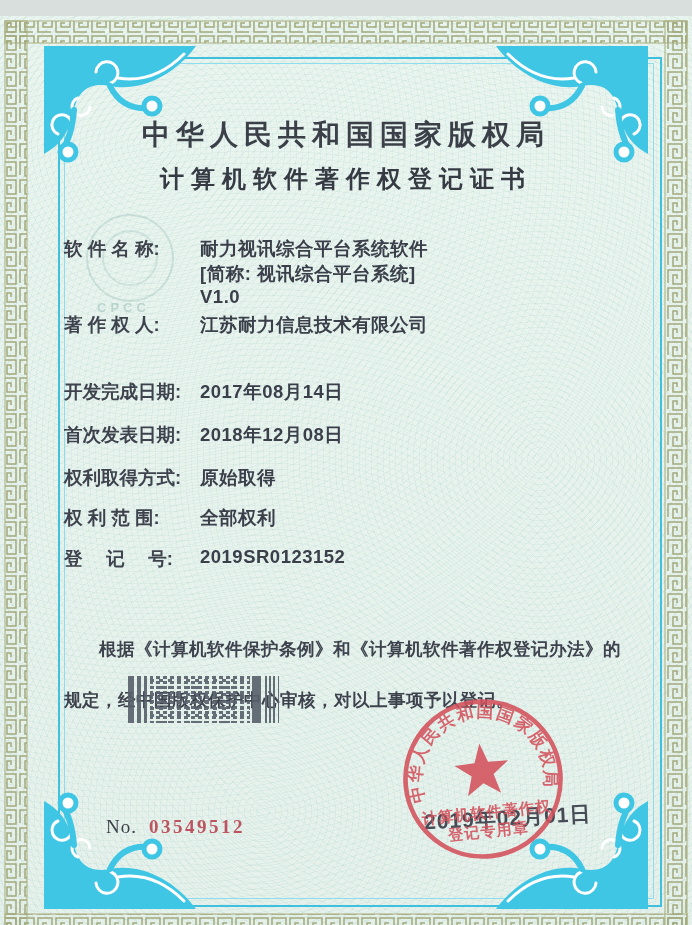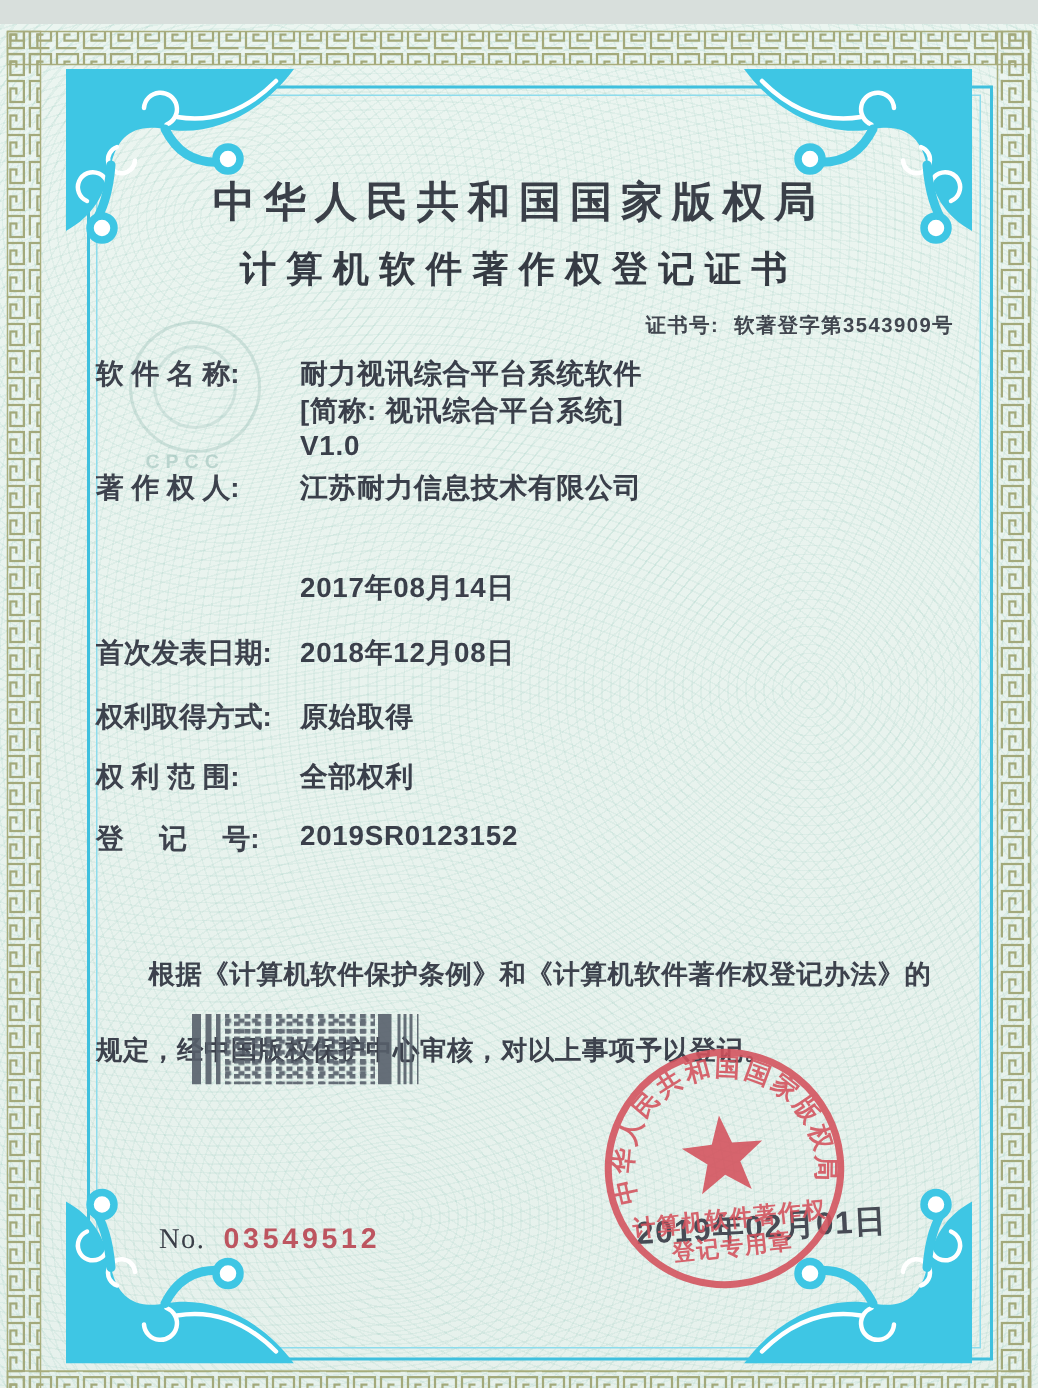--- a/index.html
+++ b/index.html
@@ -86,21 +86,21 @@
     transform:rotate(-6deg);opacity:.88;
   }
   .seal-date{
     position:absolute;left:424px;top:788px;
     font-size:21px;font-weight:700;color:#474b55;
     letter-spacing:1px;transform:rotate(-3deg);white-space:nowrap;
   }
   
   .serial{position:absolute;left:106px;top:800px;font-size:19px;white-space:nowrap;}
   .serial .no{font-family:Liberation Serif, serif;color:#3a3f48;letter-spacing:1px;}
-  .serial .num{color:#bd5560;letter-spacing:2.5px;margin-left:12px;font-weight:600;}
+  .serial .num{color:#bd5560;letter-spacing:2.5px;margin-left:12px;font-weight:600;font-family:Liberation Serif, serif;}
 </style>
 </head>
 <body>
 
 <div class="page">
 
   <svg class="gk-border" width="692" height="925" viewBox="0 0 692 925">
     <defs>
       <pattern id="gk" width="18" height="18" patternUnits="userSpaceOnUse">
         <path d="M15,16 H2 V2 H16 V11 H7 V7 H11" fill="none" stroke="#a3a97b" stroke-width="1.5"></path>
@@ -158,35 +158,33 @@
     <path d="M36,52 a9,9 0 1 0 12,9" fill="none" stroke="#ffffff" stroke-width="3" stroke-linecap="round"></path>
     <path d="M16,88 a10,10 0 1 1 13,-5" fill="none" stroke="#ffffff" stroke-width="3" stroke-linecap="round"></path>
     <path d="M68,40 q12,24 38,22" fill="none" stroke="#3ec6e4" stroke-width="6" stroke-linecap="round"></path>
     <circle cx="110" cy="60" r="8" fill="#ffffff" stroke="#3ec6e4" stroke-width="5"></circle>
     <path d="M32,64 q-2,26 -12,40" fill="none" stroke="#3ec6e4" stroke-width="6" stroke-linecap="round"></path>
     <circle cx="26" cy="106" r="8" fill="#ffffff" stroke="#3ec6e4" stroke-width="5"></circle>
   </svg>
 
   <div class="authority">中华人民共和国国家版权局</div>
   <div class="cert-title">计算机软件著作权登记证书</div>
-  <div class="cert-no">
-    <span>证书号:</span><span class="val">软著登字第3543909号</span>
-  </div>
 
   <div class="wm-circle"></div>
   <div class="wm-text">CPCC</div>
 
   <div class="f-label" style="top:220px">软 件 名 称:</div>
   <div class="f-value" style="top:220px">耐力视讯综合平台系统软件</div>
   <div class="f-value" style="top:245px">[简称: 视讯综合平台系统]</div>
   <div class="f-value" style="top:270px">V1.0</div>
 
   <div class="f-label" style="top:296px">著 作 权 人:</div>
   <div class="f-value" style="top:296px">江苏耐力信息技术有限公司</div>
 
+  <div class="f-label" style="top:363px">开发完成日期:</div>
   <div class="f-value" style="top:363px">2017年08月14日</div>
 
   <div class="f-label" style="top:406px">首次发表日期:</div>
   <div class="f-value" style="top:406px">2018年12月08日</div>
 
   <div class="f-label" style="top:449px">权利取得方式:</div>
   <div class="f-value" style="top:449px">原始取得</div>
 
   <div class="f-label" style="top:489px">权 利 范 围:</div>
   <div class="f-value" style="top:489px">全部权利</div>

